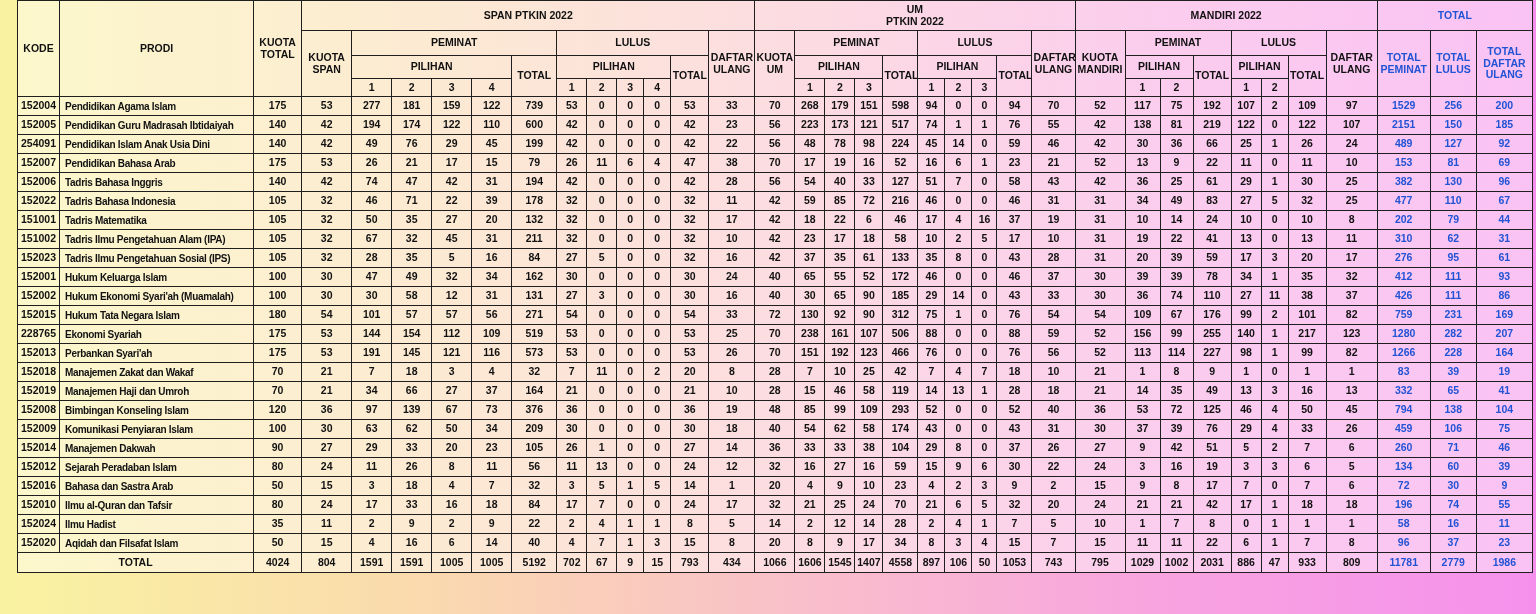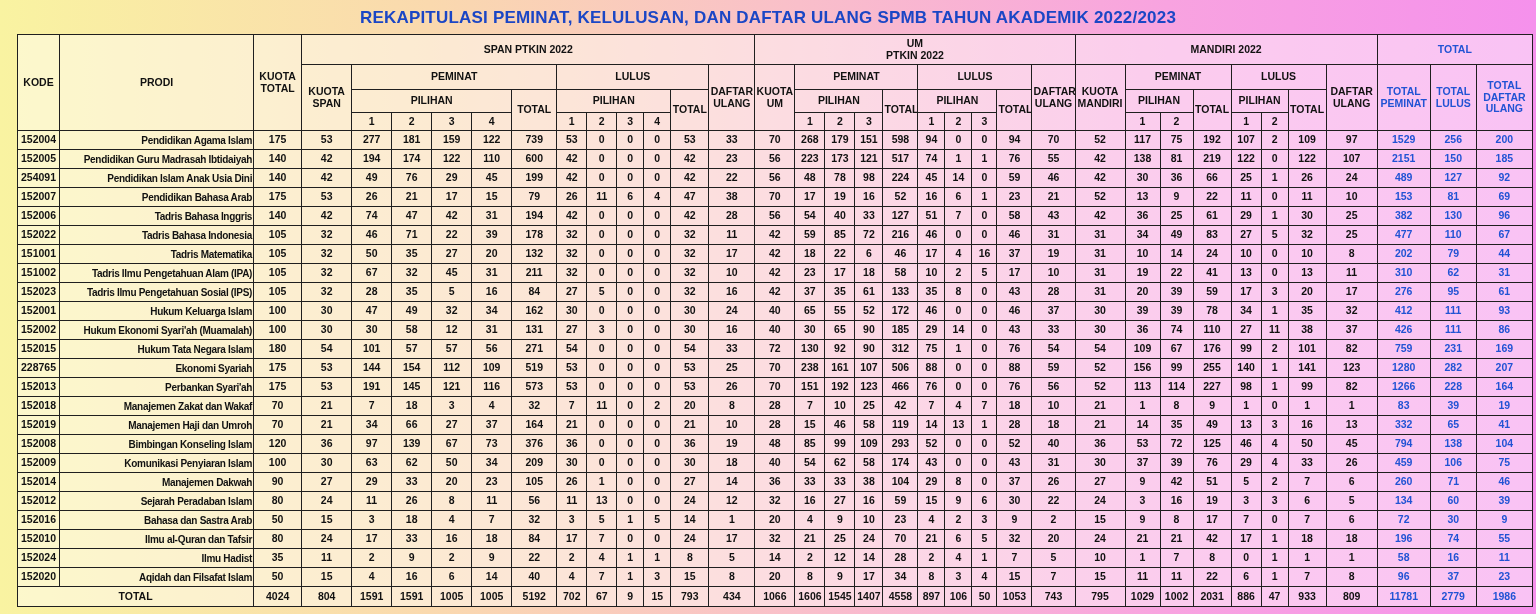--- a/index.html
+++ b/index.html
@@ -16,30 +16,29 @@
   th,td{
     border:1px solid #1f1f1f;text-align:center;font-weight:bold;
     font-size:10.5px;padding:0 1px;overflow:hidden;
     background:rgba(255,255,255,.45);color:#111;line-height:1.1;
   }
   thead tr:nth-child(1) th{height:29px;}
   thead tr:nth-child(2) th{height:24px;}
   thead tr:nth-child(3) th{height:22px;}
   thead tr:nth-child(4) th{height:17px;}
   tbody td{height:18px;white-space:nowrap;}
-  td.prodi{text-align:right;padding-left:5px;font-size:10px;letter-spacing:-.3px;}
+  td.prodi{text-align:left;padding-left:5px;font-size:10px;letter-spacing:-.3px;}
   .blue{color:var(--accent,#2153d4);}
   .prewrap{white-space:pre-line;margin-top:28px;}
   tr.grand td{height:19px;}
 </style>
 </head>
 <body>
 
 <div class="page">
-  <div class="title">REKAPITULASI PEMINAT, KELULUSAN, DAN DAFTAR ULANG SPMB TAHUN AKADEMIK 2022/2023</div>
 
   <table>
     <colgroup>
         <col style="width: 42px;">
         <col style="width: 194px;">
         <col style="width: 48px;">
         <col style="width: 50px;">
         <col style="width: 40px;">
         <col style="width: 40px;">
         <col style="width: 40px;">
@@ -618,21 +617,21 @@
           <td>0</td>
           <td>0</td>
           <td>88</td>
           <td>59</td>
           <td>52</td>
           <td>156</td>
           <td>99</td>
           <td>255</td>
           <td>140</td>
           <td>1</td>
-          <td>141</td>
+          <td>217</td>
           <td>123</td>
           <td class="blue">1280</td>
           <td class="blue">282</td>
           <td class="blue">207</td>
         </tr>
         <tr>
           <td>152013</td>
           <td class="prodi">Perbankan Syari'ah</td>
           <td>175</td>
           <td>53</td>

